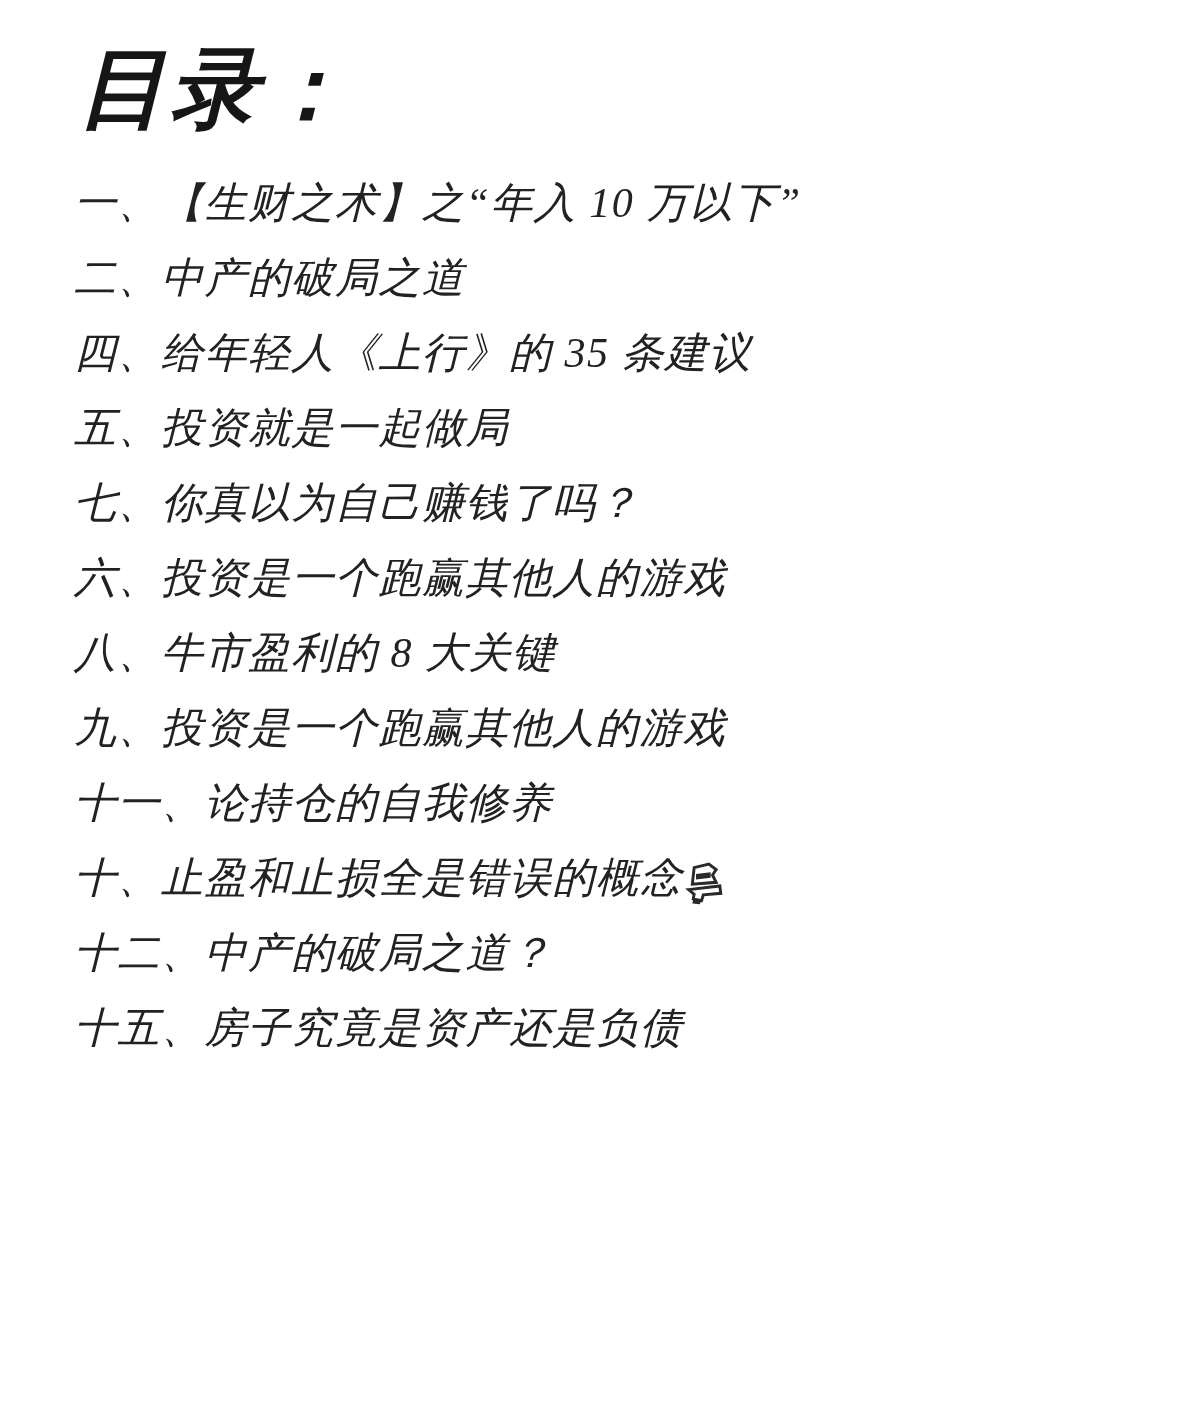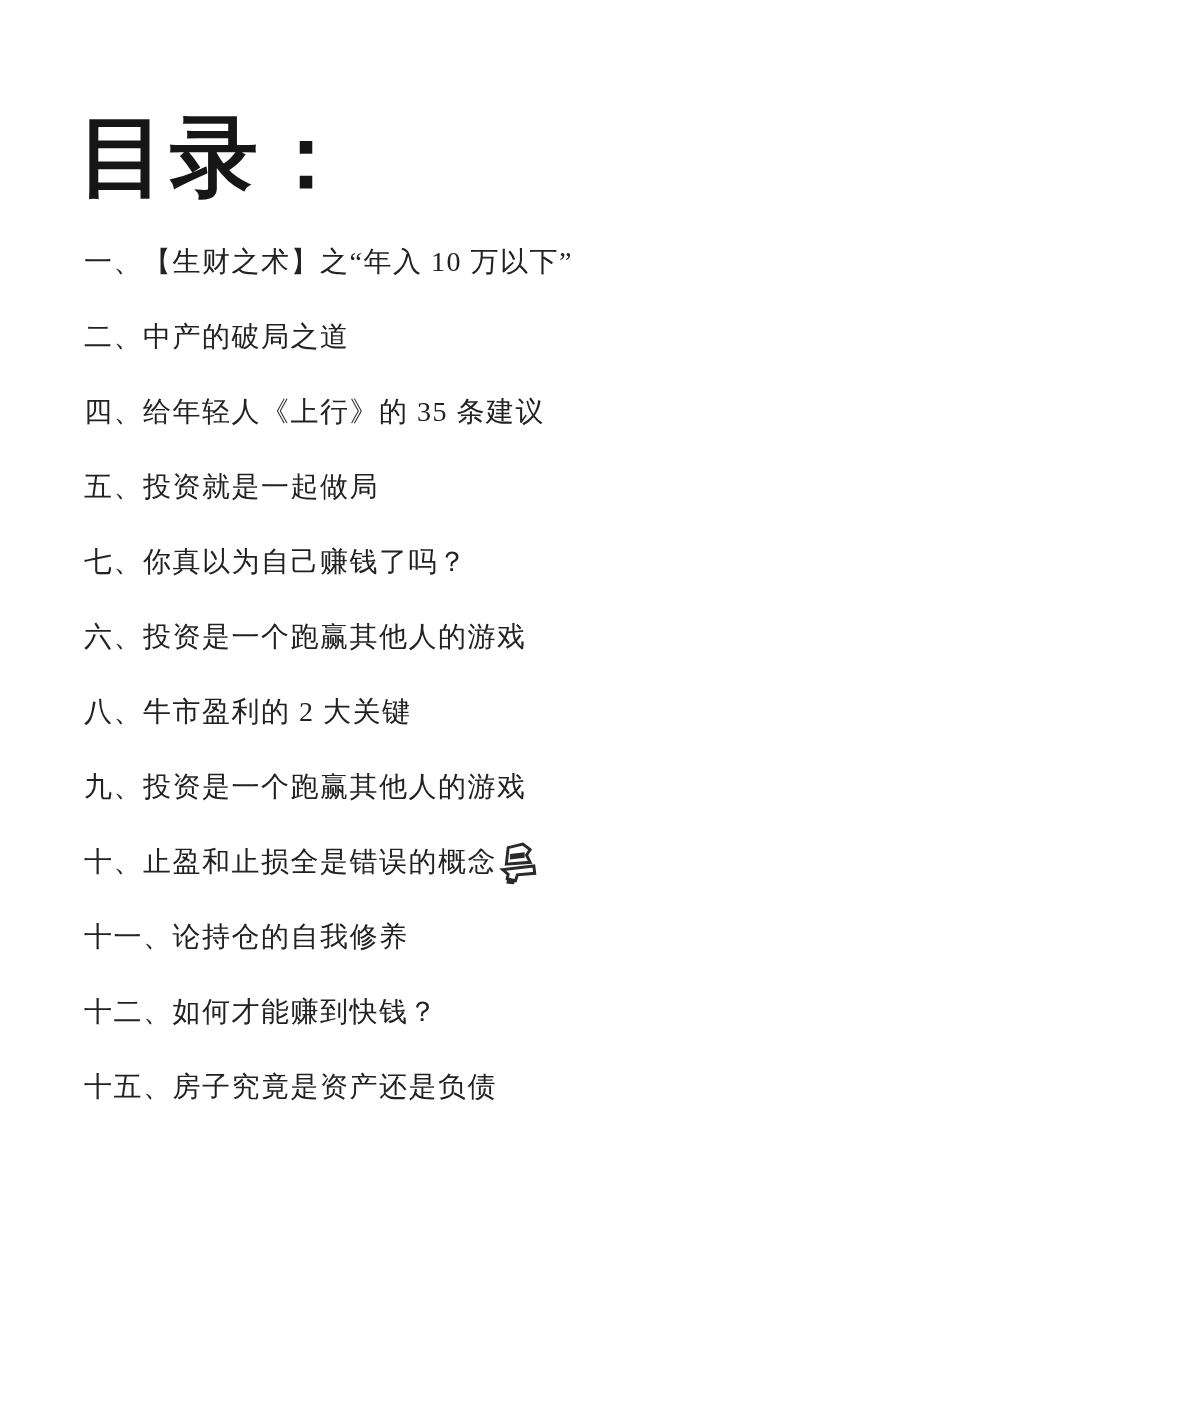--- a/index.html
+++ b/index.html
@@ -10,44 +10,44 @@
   .page {
     position: relative;
     width: 1200px;
     height: 1414px;
     background: #ffffff;
     overflow: hidden;
     font-family: "Liberation Serif", "DejaVu Serif", serif;
     color: #1f1f1f;
   }
   .content {
-    padding: 102px 40px 0 74px;
+    padding: 34px 40px 0 74px;
+    font-style: italic;
   }
   .toc-title {
     font-size: 88px;
     line-height: 112px;
     font-weight: 600;
     letter-spacing: 4px;
     margin: 0 0 10px 4px;
     color: #161616;
   }
   ol.toc-list {
     list-style: none;
     margin: 0;
     padding: 0;
   }
   ol.toc-list li {
     height: 75px;
     display: flex;
-    align-items: center;
-    font-size: 28px;
+    align-items: flex-end;
+    font-size: 42px;
     letter-spacing: 1.5px;
     white-space: nowrap;
     color: #222222;
-    margin-left: 10px;
   }
   .glyph-wrap {
     display: inline-flex;
     align-items: center;
     margin-left: 2px;
     transform: translateY(4px);
   }
 </style>
 </head>
 <body>
@@ -70,41 +70,41 @@
       <li>
           <span>五、投资就是一起做局</span>
         </li>
       <li>
           <span>七、你真以为自己赚钱了吗？</span>
         </li>
       <li>
           <span>六、投资是一个跑赢其他人的游戏</span>
         </li>
       <li>
-          <span>八、牛市盈利的 2 大关键</span>
+          <span>八、牛市盈利的 8 大关键</span>
         </li>
       <li>
           <span>九、投资是一个跑赢其他人的游戏</span>
+        </li>
+      <li>
+          <span>十一、论持仓的自我修养</span>
         </li>
       <li>
         <span>十、止盈和止损全是错误的概念</span>
         <span class="glyph-wrap">
           <svg width="44" height="48" viewBox="0 0 24 26" aria-hidden="true">
             <polygon points="5,3 13,1 17,4 15,7 17,11 4,12" fill="#ffffff" stroke="#2a2a2a" stroke-width="1.6"></polygon>
             <polygon points="6,6.5 14,5.5 14,8.5 6,9.5" fill="#2a2a2a"></polygon>
             <polygon points="2,15 19,13 19.5,17 10,17.8 9,21 4.5,20 5,17.5" fill="#ffffff" stroke="#2a2a2a" stroke-width="1.6"></polygon>
             <polygon points="4.5,20 9,21 8,23 4,22.5" fill="#2a2a2a"></polygon>
           </svg>
         </span>
       </li>
       <li>
-          <span>十一、论持仓的自我修养</span>
-        </li>
-      <li>
-          <span>十二、如何才能赚到快钱？</span>
+          <span>十二、中产的破局之道？</span>
         </li>
       <li>
           <span>十五、房子究竟是资产还是负债</span>
         </li>
     </ol>
 
   </div>
 </div>
 
 </body></html>

